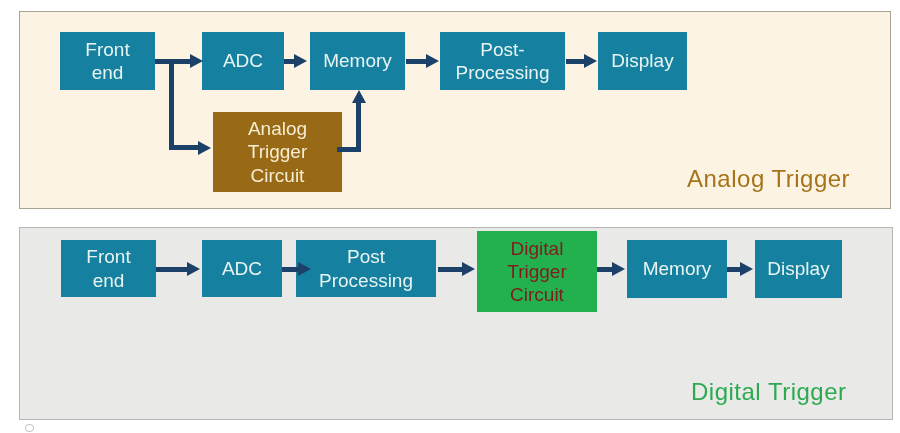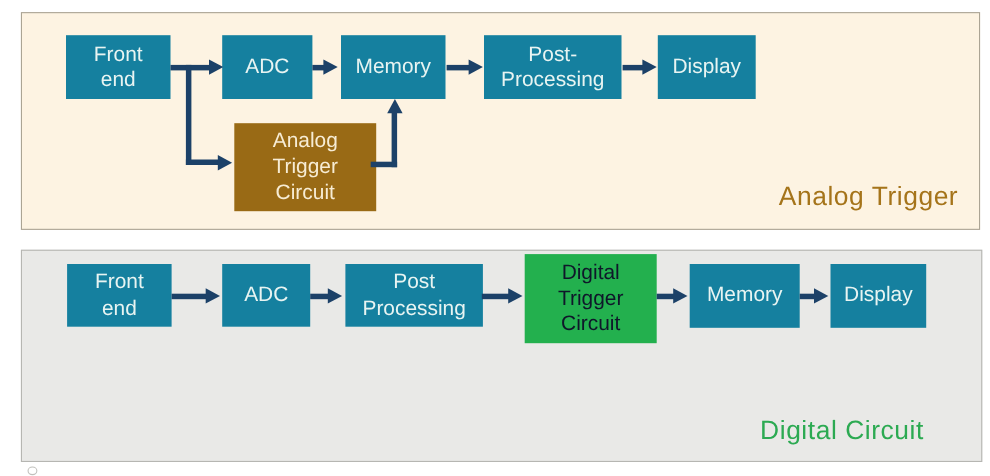--- a/index.html
+++ b/index.html
@@ -26,37 +26,37 @@
     left:19px;top:227px;width:874px;height:193px;
     background:var(--digital-bg);border:1px solid #b6b6b2;
   }
   .block{
     position:absolute;display:flex;align-items:center;justify-content:center;
     text-align:center;color:#e8f4f2;font-size:19px;line-height:1.22;
     white-space:pre-line;box-sizing:border-box;
   }
   .block.teal{background:var(--teal);}
   .block.brown{background:var(--brown);color:#f7ecd4;}
-  .block.green{background:var(--green);color:#0f172a;}
+  .block.green{background:var(--green);color:#7f1d1d;}
   .hline{position:absolute;height:5px;background:var(--navy);}
   .vline{position:absolute;width:5px;background:var(--navy);}
   .head-right{
     position:absolute;width:0;height:0;
     border-top:7px solid transparent;border-bottom:7px solid transparent;
     border-left:13px solid var(--navy);
   }
   .head-up{
     position:absolute;width:0;height:0;
     border-left:7px solid transparent;border-right:7px solid transparent;
     border-bottom:13px solid var(--navy);
   }
   .caption{
     position:absolute;font-size:24px;letter-spacing:0.5px;
   }
-  .caption.analog-c{left:686px;top:164px;color:var(--analog-caption);margin-left:21px;}
+  .caption.analog-c{left:686px;top:164px;color:var(--analog-caption);}
   .caption.digital-c{left:690px;top:377px;color:var(--digital-caption);}
   .stray-mark{
     position:absolute;left:25px;top:424px;width:7px;height:6px;
     border:1px solid #b9b9b5;border-radius:50%;background:transparent;opacity:.9;
   }
 </style>
 </head>
 <body>
 
 <div id="stage">
@@ -97,27 +97,27 @@
     <div class="hline" style="left:566px;top:59px;width:19px;"></div>
     <div class="head-right" style="left:584px;top:54px;"></div>
   </div>
   <div>
     <div class="hline" style="left:337px;top:147px;width:24px;"></div>
     <div class="vline" style="left:356px;top:101px;height:51px;"></div>
     <div class="head-up" style="left:352px;top:90px;"></div>
   </div>
 
   <div class="panel digital">
-    <div class="caption digital-c" style="left:671px;top:150px;">Digital Circuit</div>
+    <div class="caption digital-c" style="left:671px;top:150px;">Digital Trigger</div>
   </div>
 
   <div class="block teal" style="left:61px;top:240px;width:95px;height:57px;">Front
 end</div>
   <div class="block teal" style="left:202px;top:240px;width:80px;height:57px;">ADC</div>
-  <div class="block teal" style="left:314px;top:240px;width:125px;height:57px;">Post
+  <div class="block teal" style="left:296px;top:240px;width:140px;height:57px;">Post
 Processing</div>
   <div class="block green" style="left:477px;top:231px;width:120px;height:81px;">Digital
 Trigger
 Circuit</div>
   <div class="block teal" style="left:627px;top:240px;width:100px;height:58px;">Memory</div>
   <div class="block teal" style="left:755px;top:240px;width:87px;height:58px;">Display</div>
 
   <div>
     <div class="hline" style="left:156px;top:267px;width:32px;"></div>
     <div class="head-right" style="left:187px;top:262px;"></div>

